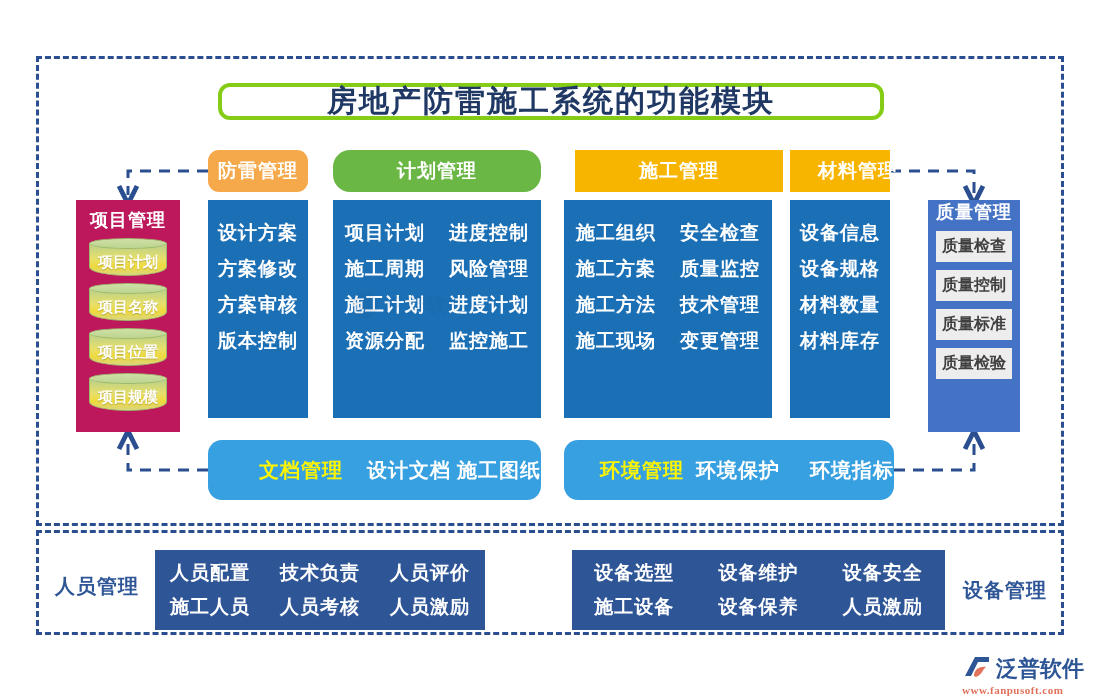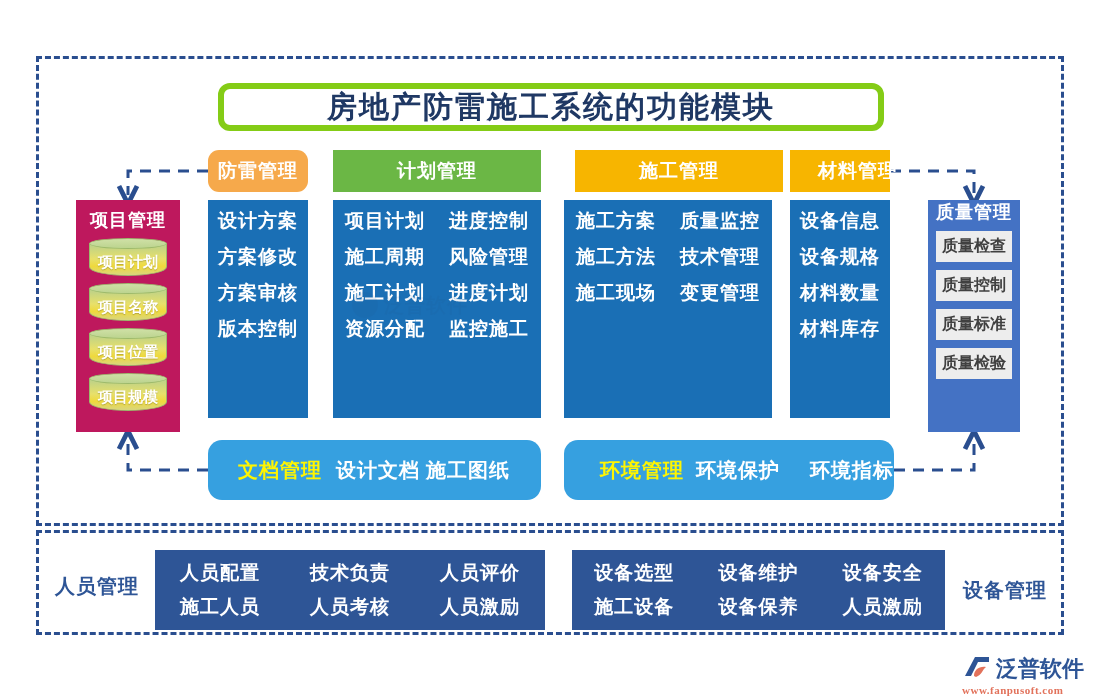--- a/index.html
+++ b/index.html
@@ -16,46 +16,46 @@
     position:absolute;
     border:3px dashed #2A4E8F;
     box-sizing:border-box;
     background:transparent;
   }
   #outer-frame{left:36px;top:56px;width:1028px;height:470px;}
   #bottom-frame{left:36px;top:530px;width:1028px;height:105px;}
 
   
   #title-box{
-    position:absolute;left:218px;top:83px;width:666px;height:48px;
-    border:6px solid #84cc16;border-radius:12px;background:#fff;
+    position:absolute;left:218px;top:83px;width:666px;height:37px;
+    border:4px solid #84cc16;border-radius:12px;background:#fff;
     display:flex;align-items:center;justify-content:center;
     box-sizing:border-box;
   }
   #title-text{
     font-size:30px;font-weight:bold;color:#1F3864;letter-spacing:2px;
     white-space:nowrap;
   }
 
   
   .cat-header{
     position:absolute;height:42px;
     display:flex;align-items:center;justify-content:center;
     color:#ffffff;font-size:19px;font-weight:bold;letter-spacing:1px;
     box-sizing:border-box;white-space:nowrap;
   }
   .hdr-orange{background:#F6A94B;}
-  .hdr-green{background:#6BB745;}
+  .hdr-green{background:#6BB745;border-radius:17px;}
   .hdr-gold{background:#F7B500;}
 
   
   .panel{
     position:absolute;background:#1A6FB5;box-sizing:border-box;
     display:flex;flex-direction:column;align-items:center;
-    padding-top:8px;
+    padding-top:20px;
   }
   .panel .row{
     display:flex;width:100%;justify-content:space-around;align-items:center;
     margin-bottom:10px;
   }
   .panel .cell{
     color:#ffffff;font-size:19px;font-weight:bold;letter-spacing:1px;
     white-space:nowrap;text-align:center;
   }
   .panel.one-col .row{justify-content:center;}
@@ -104,21 +104,21 @@
   .q-item{
     width:76px;height:31px;margin-bottom:8px;background:#EDEDED;
     display:flex;align-items:center;justify-content:center;
     color:#404040;font-size:16px;font-weight:bold;white-space:nowrap;
     box-sizing:border-box;
   }
 
   
   .round-bar{
     position:absolute;height:60px;background:#36A0E0;border-radius:14px;
-    display:flex;align-items:center;box-sizing:border-box;
+    display:flex;align-items:center;box-sizing:border-box;justify-content:flex-end;
   }
   .round-bar .lead{
     color:#FFF500;font-size:20px;font-weight:bold;letter-spacing:1px;
     white-space:nowrap;
   }
   .round-bar .itm{
     color:#ffffff;font-size:20px;font-weight:bold;letter-spacing:1px;
     white-space:nowrap;
   }
 
@@ -266,20 +266,24 @@
       <span class="cell">进度计划</span>
     </div>
     <div class="row">
       <span class="cell">资源分配</span>
       <span class="cell">监控施工</span>
     </div>
   </div>
 
   <div class="panel" style="left:564px;top:200px;width:208px;height:218px;">
     <div class="row">
+      <span class="cell">施工组织</span>
+      <span class="cell">安全检查</span>
+    </div>
+    <div class="row">
       <span class="cell">施工方案</span>
       <span class="cell">质量监控</span>
     </div>
     <div class="row">
       <span class="cell">施工方法</span>
       <span class="cell">技术管理</span>
     </div>
     <div class="row">
       <span class="cell">施工现场</span>
       <span class="cell">变更管理</span>
@@ -304,32 +308,32 @@
   <div id="quality-panel">
     <div id="quality-title">质量管理</div>
     <div class="q-item">质量检查</div>
     <div class="q-item">质量控制</div>
     <div class="q-item">质量标准</div>
     <div class="q-item">质量检验</div>
   </div>
 
   <div class="round-bar" style="left:208px;top:440px;width:333px;padding-left:30px;">
     <span class="lead">文档管理</span>
-    <span class="itm" style="margin-left:14px;">设计文档</span>
+    <span class="itm" style="margin-left:24px;">设计文档</span>
     <span class="itm" style="margin-left:6px;">施工图纸</span>
   </div>
 
   <div class="round-bar" style="left:564px;top:440px;width:330px;padding-left:36px;">
     <span class="lead">环境管理</span>
     <span class="itm" style="margin-left:12px;">环境保护</span>
     <span class="itm" style="margin-left:30px;">环境指标</span>
   </div>
 
   <div class="side-label" style="left:40px;top:572px;width:114px;height:28px;">人员管理</div>
-  <div class="navy-block" style="left:155px;top:550px;width:390px;height:80px;">
+  <div class="navy-block" style="left:155px;top:550px;width:330px;height:80px;">
     <div class="row">
       <span class="cell">人员配置</span>
       <span class="cell">技术负责</span>
       <span class="cell">人员评价</span>
     </div>
     <div class="row">
       <span class="cell">施工人员</span>
       <span class="cell">人员考核</span>
       <span class="cell">人员激励</span>
     </div>

